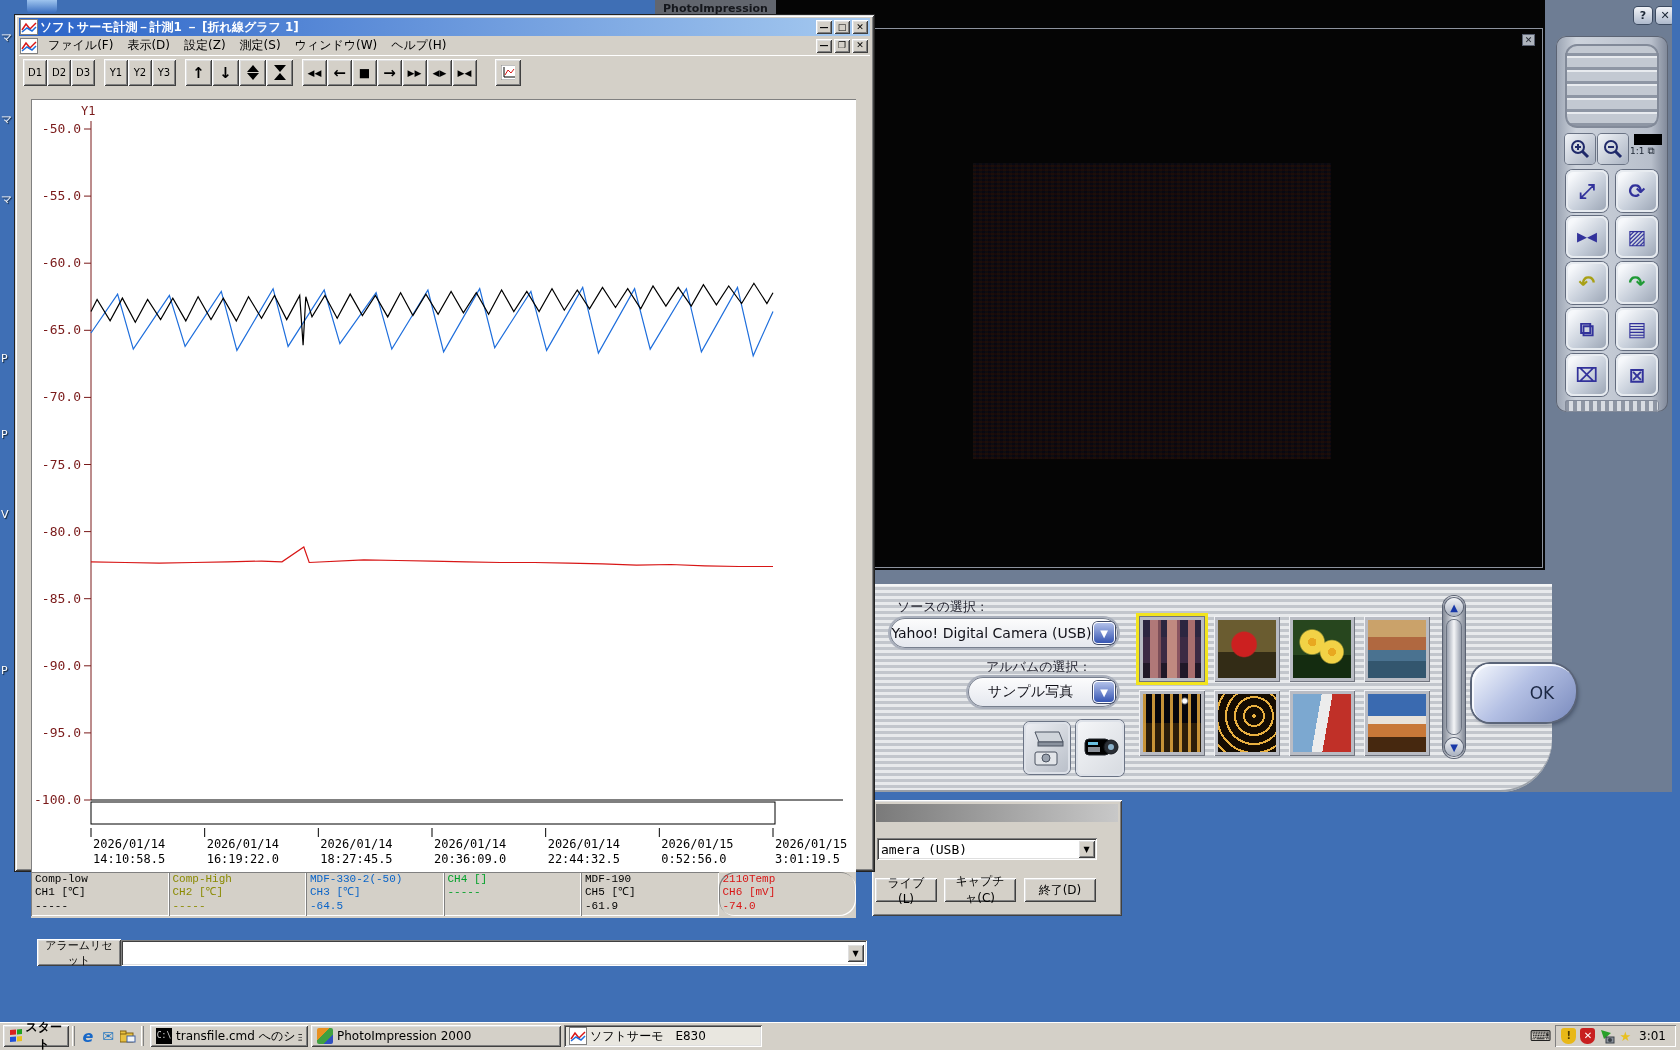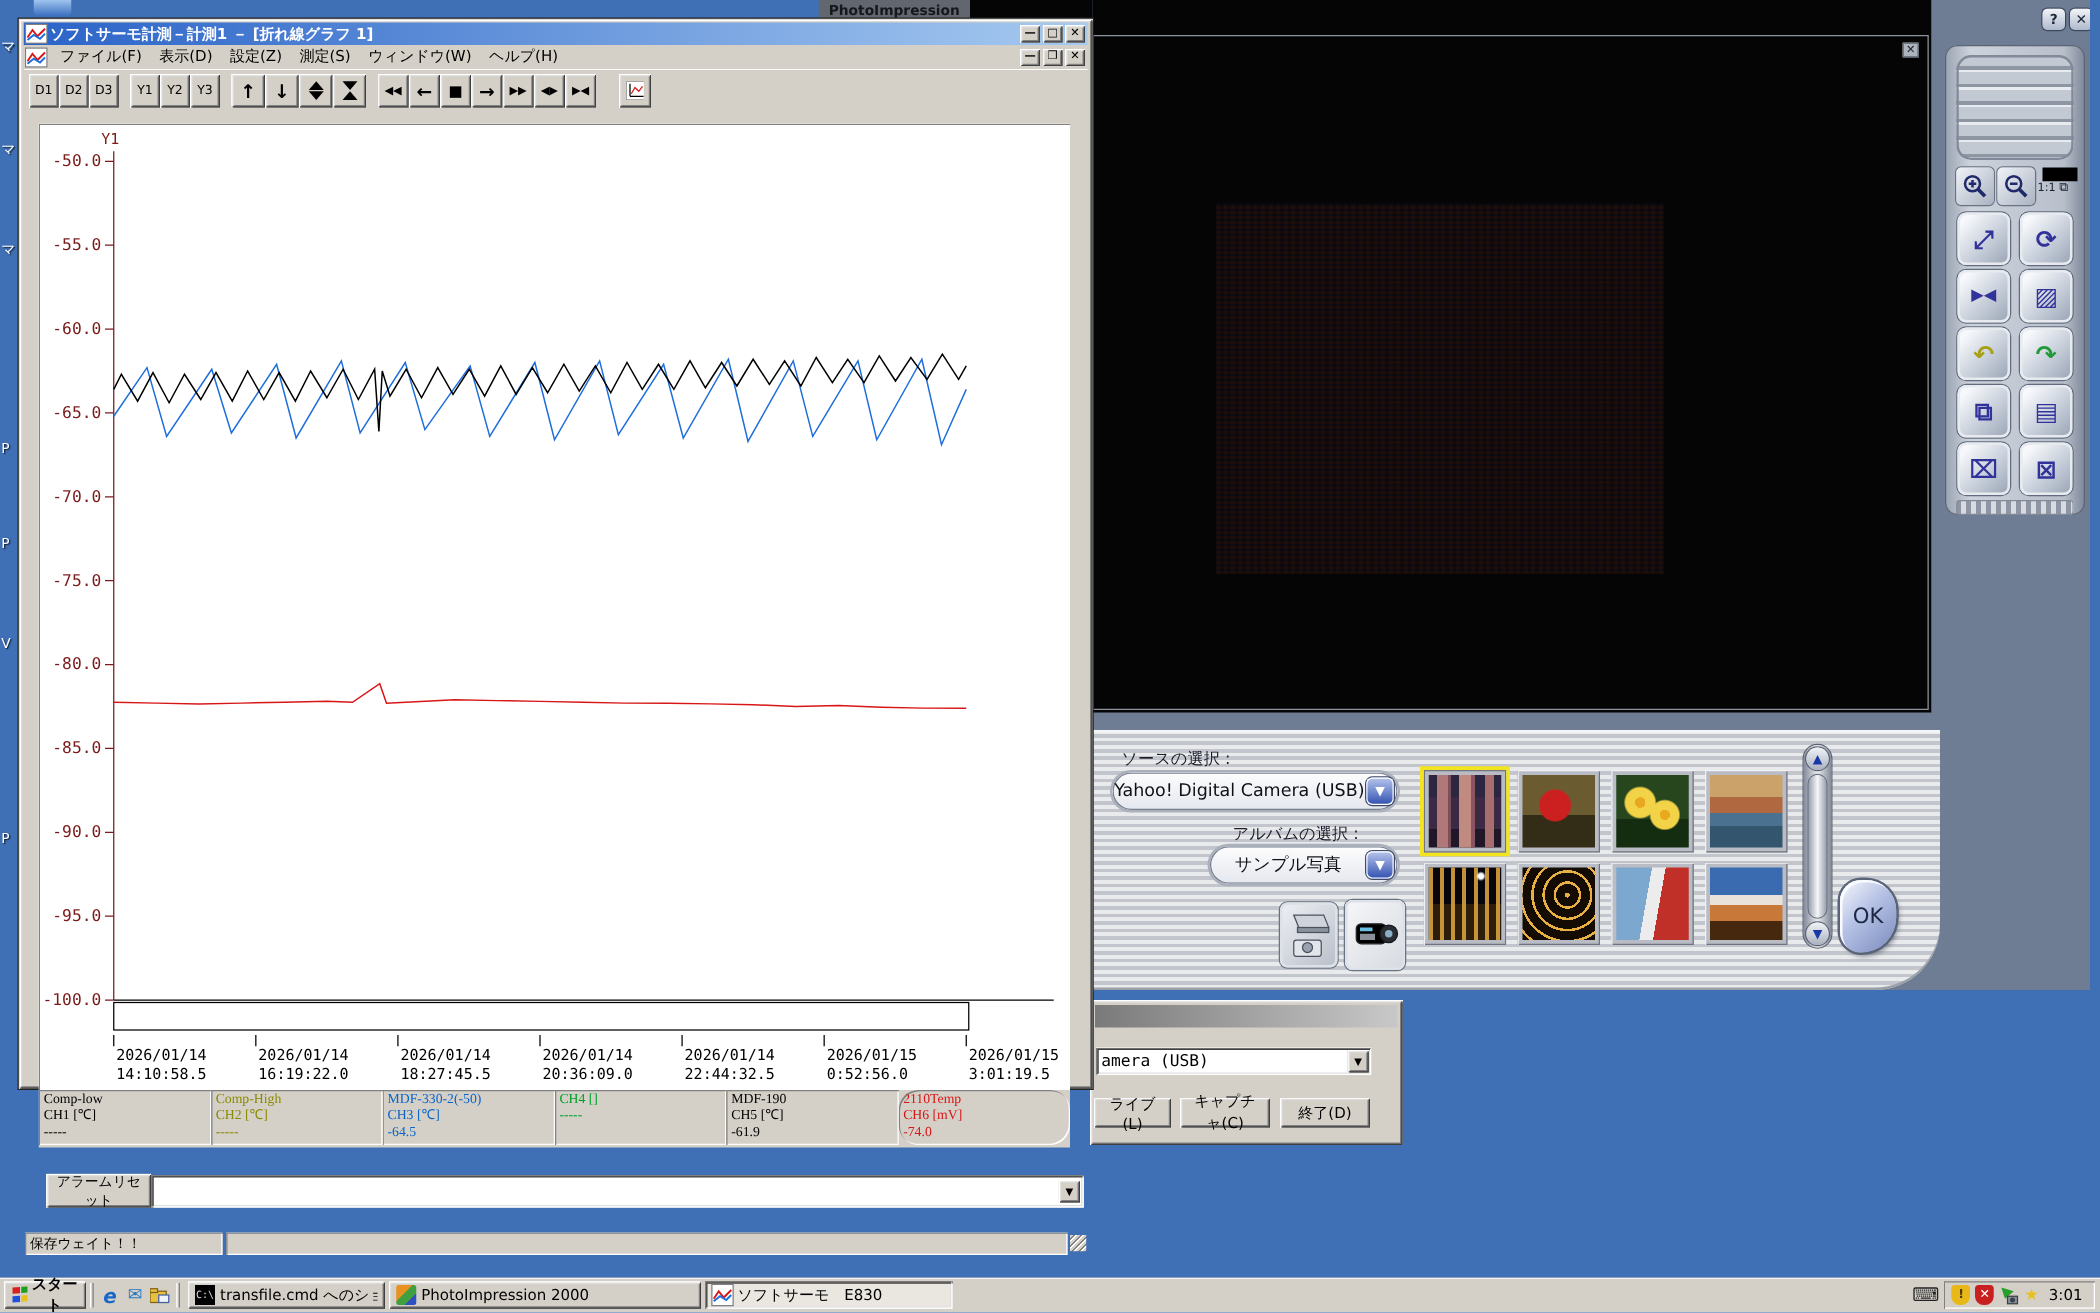--- a/index.html
+++ b/index.html
@@ -111,25 +111,25 @@
 
   
   #photo-scroll{left:1443px;top:596px;width:22px;height:162px;border-radius:11px;
     background:linear-gradient(90deg,#848b98,#e8eaee 50%,#848b98);box-shadow:0 0 0 1px #5a6272;}
   .scroll-arrow{position:absolute;left:2px;width:18px;height:18px;border-radius:9px;
     background:linear-gradient(180deg,#f0f2f5,#aab2c0);color:#1838a8;font-size:10px;
     display:flex;align-items:center;justify-content:center;box-shadow:0 0 0 1px #5a6272;}
   #photo-thumb-track{position:absolute;left:4px;top:24px;width:14px;height:114px;border-radius:7px;
     background:linear-gradient(90deg,#9aa1ae,#f4f5f7 50%,#9aa1ae);box-shadow:0 0 0 1px #6a7280;}
 
-  #ok-btn{left:1472px;top:704px;width:45px;height:58px;border-radius:18px 26px 30px 18px;
+  #ok-btn{left:1472px;top:664px;width:68px;height:58px;border-radius:18px 26px 30px 18px;
     background:linear-gradient(135deg,#e8edf8 10%,#b4c0e4 45%,#8494c4 90%);
     box-shadow:0 0 0 2px #5a6478,inset 2px 2px 0 #f8fafe,2px 3px 4px rgba(20,30,50,.45);
     display:flex;align-items:center;justify-content:center;
-    font-size:17px;color:#1c2844;}
+    font-size:17px;color:#1c2844;padding-left:36px;}
 
   
   #cap-dialog{left:872px;top:800px;width:250px;height:116px;}
   #cap-title{left:4px;top:4px;width:242px;height:18px;
     background:linear-gradient(90deg,#7a7a7a,#c8c8c8);}
   #cap-combo{left:5px;top:38px;width:220px;height:22px;background:#fff;
     display:flex;align-items:center;}
   #cap-combo-text{flex:1;font-size:13px;color:#000;padding-left:4px;
     font-family:"DejaVu Sans Mono",monospace;}
   .dd-btn{width:17px;height:18px;margin-right:2px;font-size:8px;}
@@ -153,21 +153,21 @@
   .nav-glyph{font-size:15px;font-weight:bold;}
   .tri{width:0;height:0;border-left:6px solid transparent;border-right:6px solid transparent;}
   .tri.up{border-bottom:7px solid #000;} .tri.down{border-top:7px solid #000;}
   .icon-stack{display:flex;flex-direction:column;align-items:center;gap:1px;}
   .mini-chart-icon{width:16px;height:14px;background:#fff;box-shadow:0 0 0 1px #808080;flex:none;}
 
   #chart-area{left:16px;top:84px;width:825px;height:773px;background:#ffffff;
     box-shadow:inset 1px 1px 0 #808080,inset -1px -1px 0 #ffffff;}
   #legend{left:16px;top:857px;width:825px;height:46px;display:flex;background:#d4d0c8;}
   .legend-cell{width:137.5px;height:44px;box-shadow:inset 1px 1px 0 #808080,inset -1px -1px 0 #ffffff;
-    font-family:Liberation Serif, serif;font-size:11px;line-height:1.22;
+    font-family:Liberation Mono, monospace;font-size:11px;line-height:1.22;
     padding:1px 0 0 4px;box-sizing:border-box;overflow:hidden;white-space:nowrap;}
   #alarm-btn{left:22px;top:924px;width:84px;height:27px;font-size:11px;color:#000;}
   #alarm-combo{left:106px;top:925px;width:746px;height:26px;background:#fff;
     display:flex;align-items:center;justify-content:flex-end;}
   #mwin-statusbar{left:5px;top:969px;width:849px;height:21px;display:flex;align-items:center;}
   .status-panel{height:18px;font-size:11px;color:#000;line-height:18px;padding-left:4px;
     box-sizing:border-box;background:#d4d0c8;}
   #resize-grip{width:13px;height:13px;margin-left:2px;background:
     repeating-linear-gradient(135deg,#d4d0c8 0 2px,#808080 2px 3px,#ffffff 3px 4px);}
 
@@ -518,25 +518,20 @@
         <div>CH6 [mV]</div>
         <div>-74.0</div>
       </div>
     </div>
 
     <button class="abs btn3d" id="alarm-btn">アラームリセット</button>
     <div class="abs sunken" id="alarm-combo">
       <button class="btn3d dd-btn" style="margin-right:3px">▼</button>
     </div>
 
-    <div class="abs" id="mwin-statusbar">
-      <div class="status-panel sunken-thin" style="width:158px">保存ウェイト！！</div>
-      <div class="status-panel sunken-thin" style="flex:1;margin-left:3px"></div>
-      <div id="resize-grip"></div>
-    </div>
   </div>
 
   <div class="abs" id="taskbar">
     <button class="btn3d" id="start-btn">
       <svg width="16" height="14">
         <rect x="1" y="1" width="6" height="5" fill="#d82020" transform="skewY(-4)"></rect>
         <rect x="8" y="1" width="6" height="5" fill="#20a020" transform="skewY(-4)"></rect>
         <rect x="1" y="8" width="6" height="5" fill="#2050d8" transform="skewY(-4)"></rect>
         <rect x="8" y="8" width="6" height="5" fill="#e8c020" transform="skewY(-4)"></rect>
       </svg>

